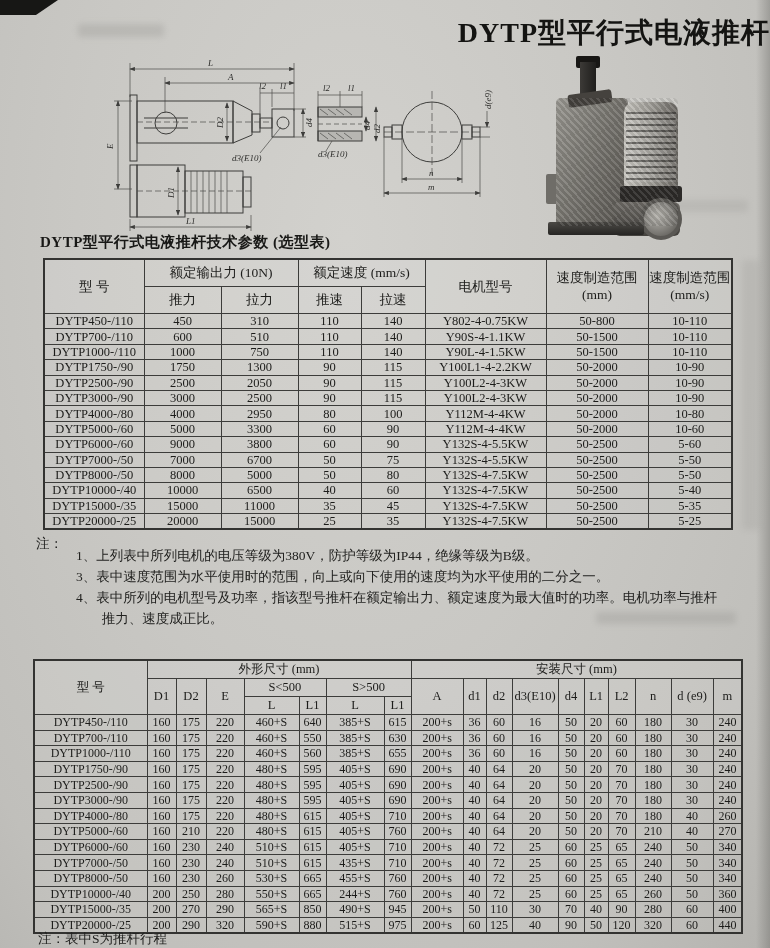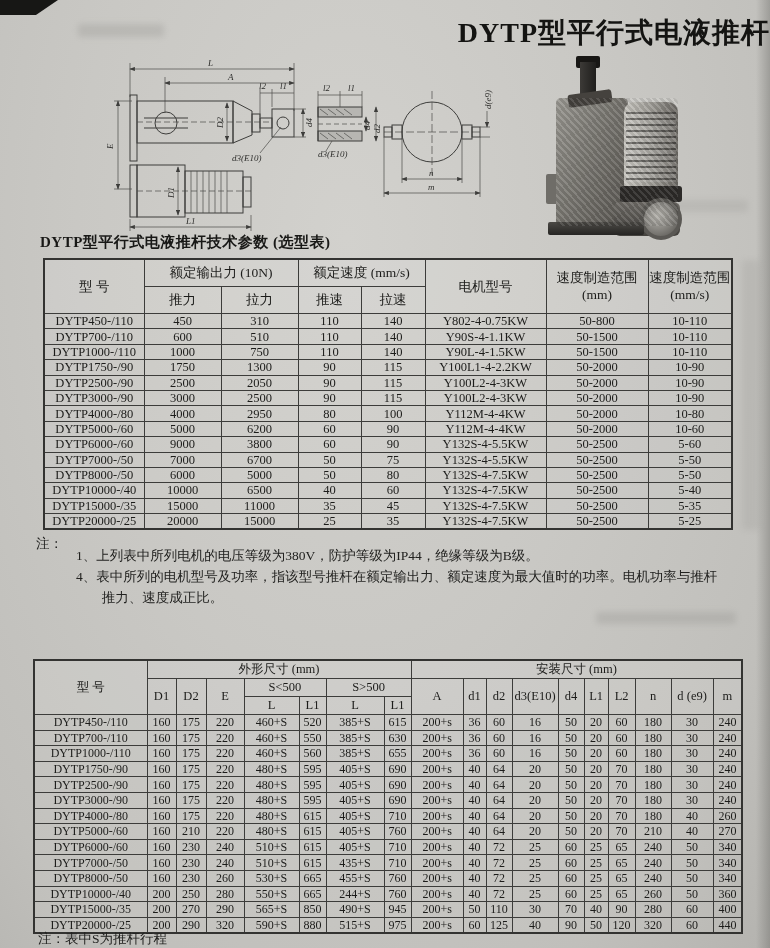--- a/index.html
+++ b/index.html
@@ -337,21 +337,21 @@
           <td>2950</td>
           <td>80</td>
           <td>100</td>
           <td>Y112M-4-4KW</td>
           <td>50-2000</td>
           <td>10-80</td>
         </tr>
         <tr>
           <td>DYTP5000-/60</td>
           <td>5000</td>
-          <td>6200</td>
+          <td>3300</td>
           <td>60</td>
           <td>90</td>
           <td>Y112M-4-4KW</td>
           <td>50-2000</td>
           <td>10-60</td>
         </tr>
         <tr>
           <td>DYTP6000-/60</td>
           <td>9000</td>
           <td>3800</td>
@@ -366,21 +366,21 @@
           <td>7000</td>
           <td>6700</td>
           <td>50</td>
           <td>75</td>
           <td>Y132S-4-5.5KW</td>
           <td>50-2500</td>
           <td>5-50</td>
         </tr>
         <tr>
           <td>DYTP8000-/50</td>
-          <td>6000</td>
+          <td>8000</td>
           <td>5000</td>
           <td>50</td>
           <td>80</td>
           <td>Y132S-4-7.5KW</td>
           <td>50-2500</td>
           <td>5-50</td>
         </tr>
         <tr>
           <td>DYTP10000-/40</td>
           <td>10000</td>
@@ -411,20 +411,21 @@
           <td>50-2500</td>
           <td>5-25</td>
         </tr>
       </tbody>
   </table>
 
   <div class="notes">
     <span class="notes-label">注：</span>
     <div class="note-list">
       <div class="note-item">1、上列表中所列电机的电压等级为380V，防护等级为IP44，绝缘等级为B级。</div>
+      <div class="note-item">3、表中速度范围为水平使用时的范围，向上或向下使用的速度均为水平使用的二分之一。</div>
       <div class="note-item">4、表中所列的电机型号及功率，指该型号推杆在额定输出力、额定速度为最大值时的功率。电机功率与推杆推力、速度成正比。</div>
     </div>
   </div>
 
 
   <table id="table2">
     <colgroup>
       <col style="width:113px">
         <col style="width:29px">
         <col style="width:30px">
@@ -474,21 +475,21 @@
         <th>L1</th>
       </tr>
     </thead>
     <tbody>
         <tr>
           <td>DYTP450-/110</td>
           <td>160</td>
           <td>175</td>
           <td>220</td>
           <td>460+S</td>
-          <td>520</td>
+          <td>640</td>
           <td>385+S</td>
           <td>615</td>
           <td>200+s</td>
           <td>36</td>
           <td>60</td>
           <td>16</td>
           <td>50</td>
           <td>20</td>
           <td>60</td>
           <td>180</td>

